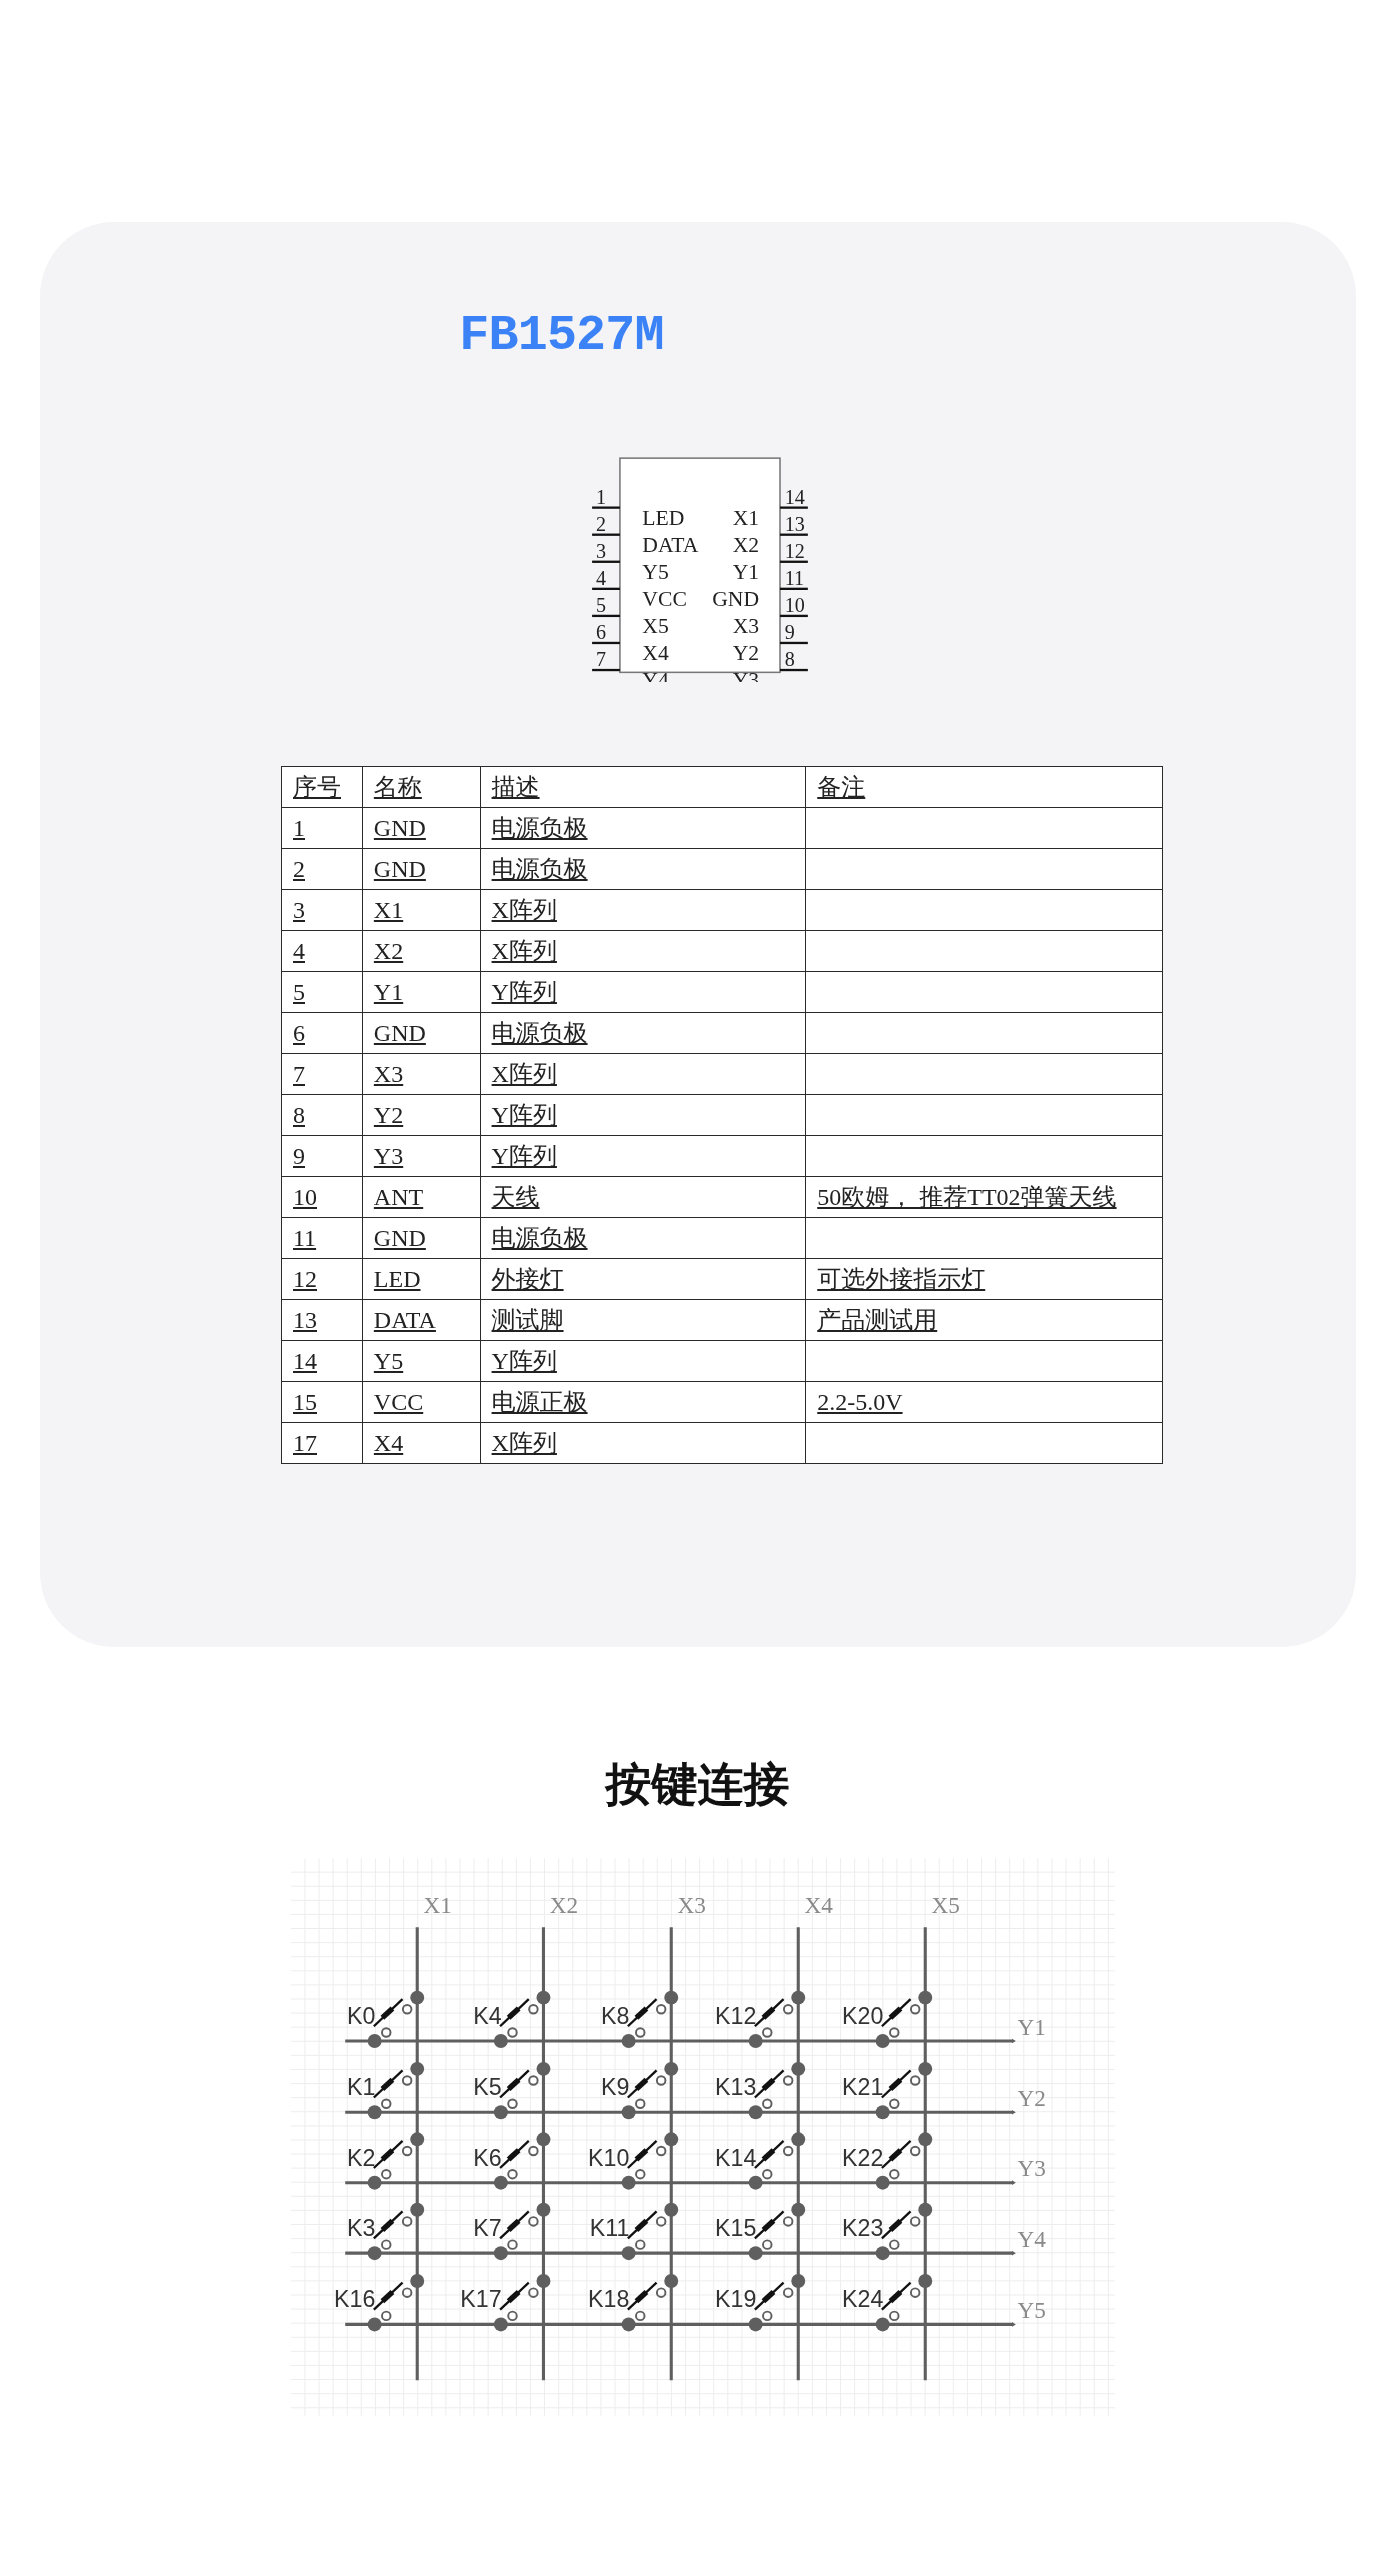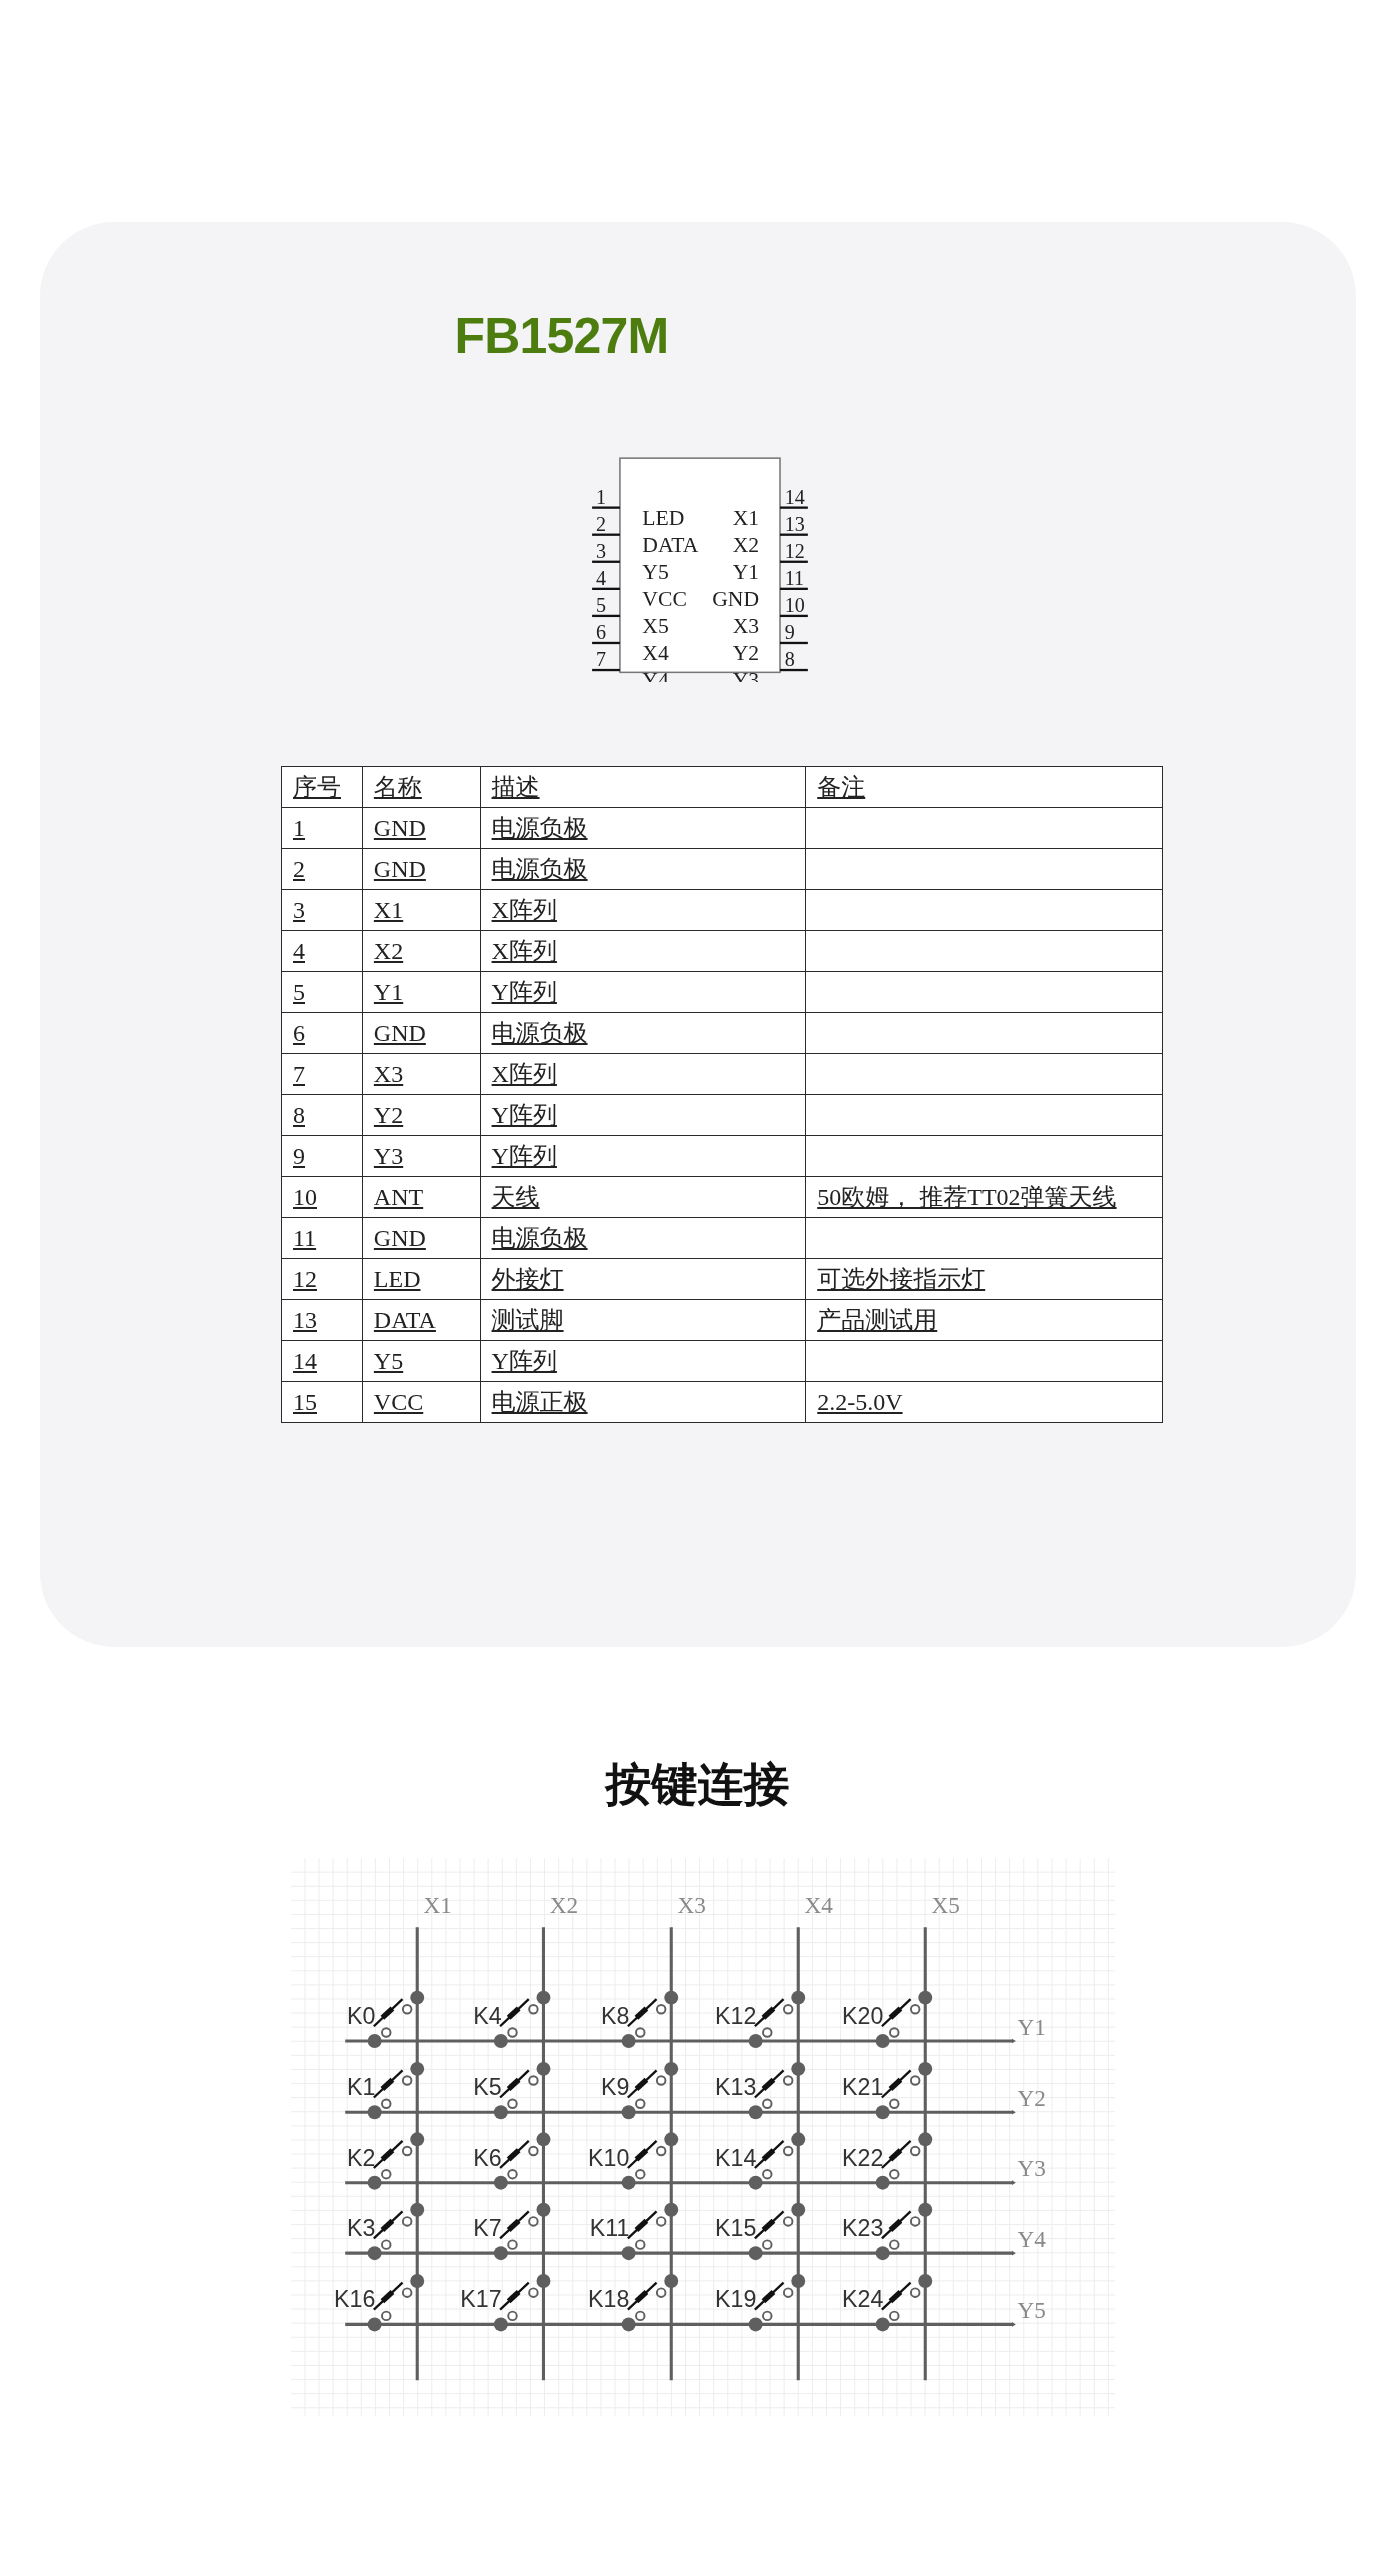--- a/index.html
+++ b/index.html
@@ -6,22 +6,22 @@
   body {
     width: 1395px; height: 2576px; position: relative; overflow: hidden;
     background: #ffffff; font-family: "DejaVu Sans", sans-serif; color: #111;
   }
   .card {
     position: absolute; left: 40px; top: 222px; width: 1316px; height: 1425px;
     background: #f4f4f6; border-radius: 74px;
   }
   .title {
     position: absolute; left: 0; width: 1123px; top: 301px; text-align: center;
-    font-family: Liberation Sans, sans-serif; font-weight: bold; font-size: 50px;
-    letter-spacing: -0.8px; color: #4d7c0f; line-height: 70px;
+    font-family: Liberation Mono, monospace; font-weight: bold; font-size: 50px;
+    letter-spacing: -0.8px; color: #3b82f6; line-height: 70px;
   }
   .chip { position: absolute; left: 589px; top: 457px; width: 232px; height: 225px; }
   .chip svg text { font-family: "Liberation Serif", "DejaVu Serif", serif; }
 
   table.pins {
     position: absolute; left: 281px; top: 766px; width: 882px;
     border-collapse: collapse; background: #fff;
     font-family: "Liberation Serif", "DejaVu Serif", serif; font-size: 24px; color: #222; text-decoration: underline;
   }
   table.pins td, table.pins th {
@@ -194,20 +194,26 @@
         <td>14</td>
         <td>Y5</td>
         <td>Y阵列</td>
         <td></td>
       </tr>
       <tr>
         <td>15</td>
         <td>VCC</td>
         <td>电源正极</td>
         <td>2.2-5.0V</td>
+      </tr>
+      <tr>
+        <td>17</td>
+        <td>X4</td>
+        <td>X阵列</td>
+        <td></td>
       </tr>
     </tbody>
 </table>
 
 <div class="subtitle">按键连接</div>
 
 <div class="matrix">
   <svg id="matrix-svg" width="824" height="558" viewBox="0 0 1064 720" xmlns="http://www.w3.org/2000/svg">
       <g>
         <line x1="18" y1="0" x2="18" y2="720" stroke="#ececec" stroke-width="1.2"></line>

